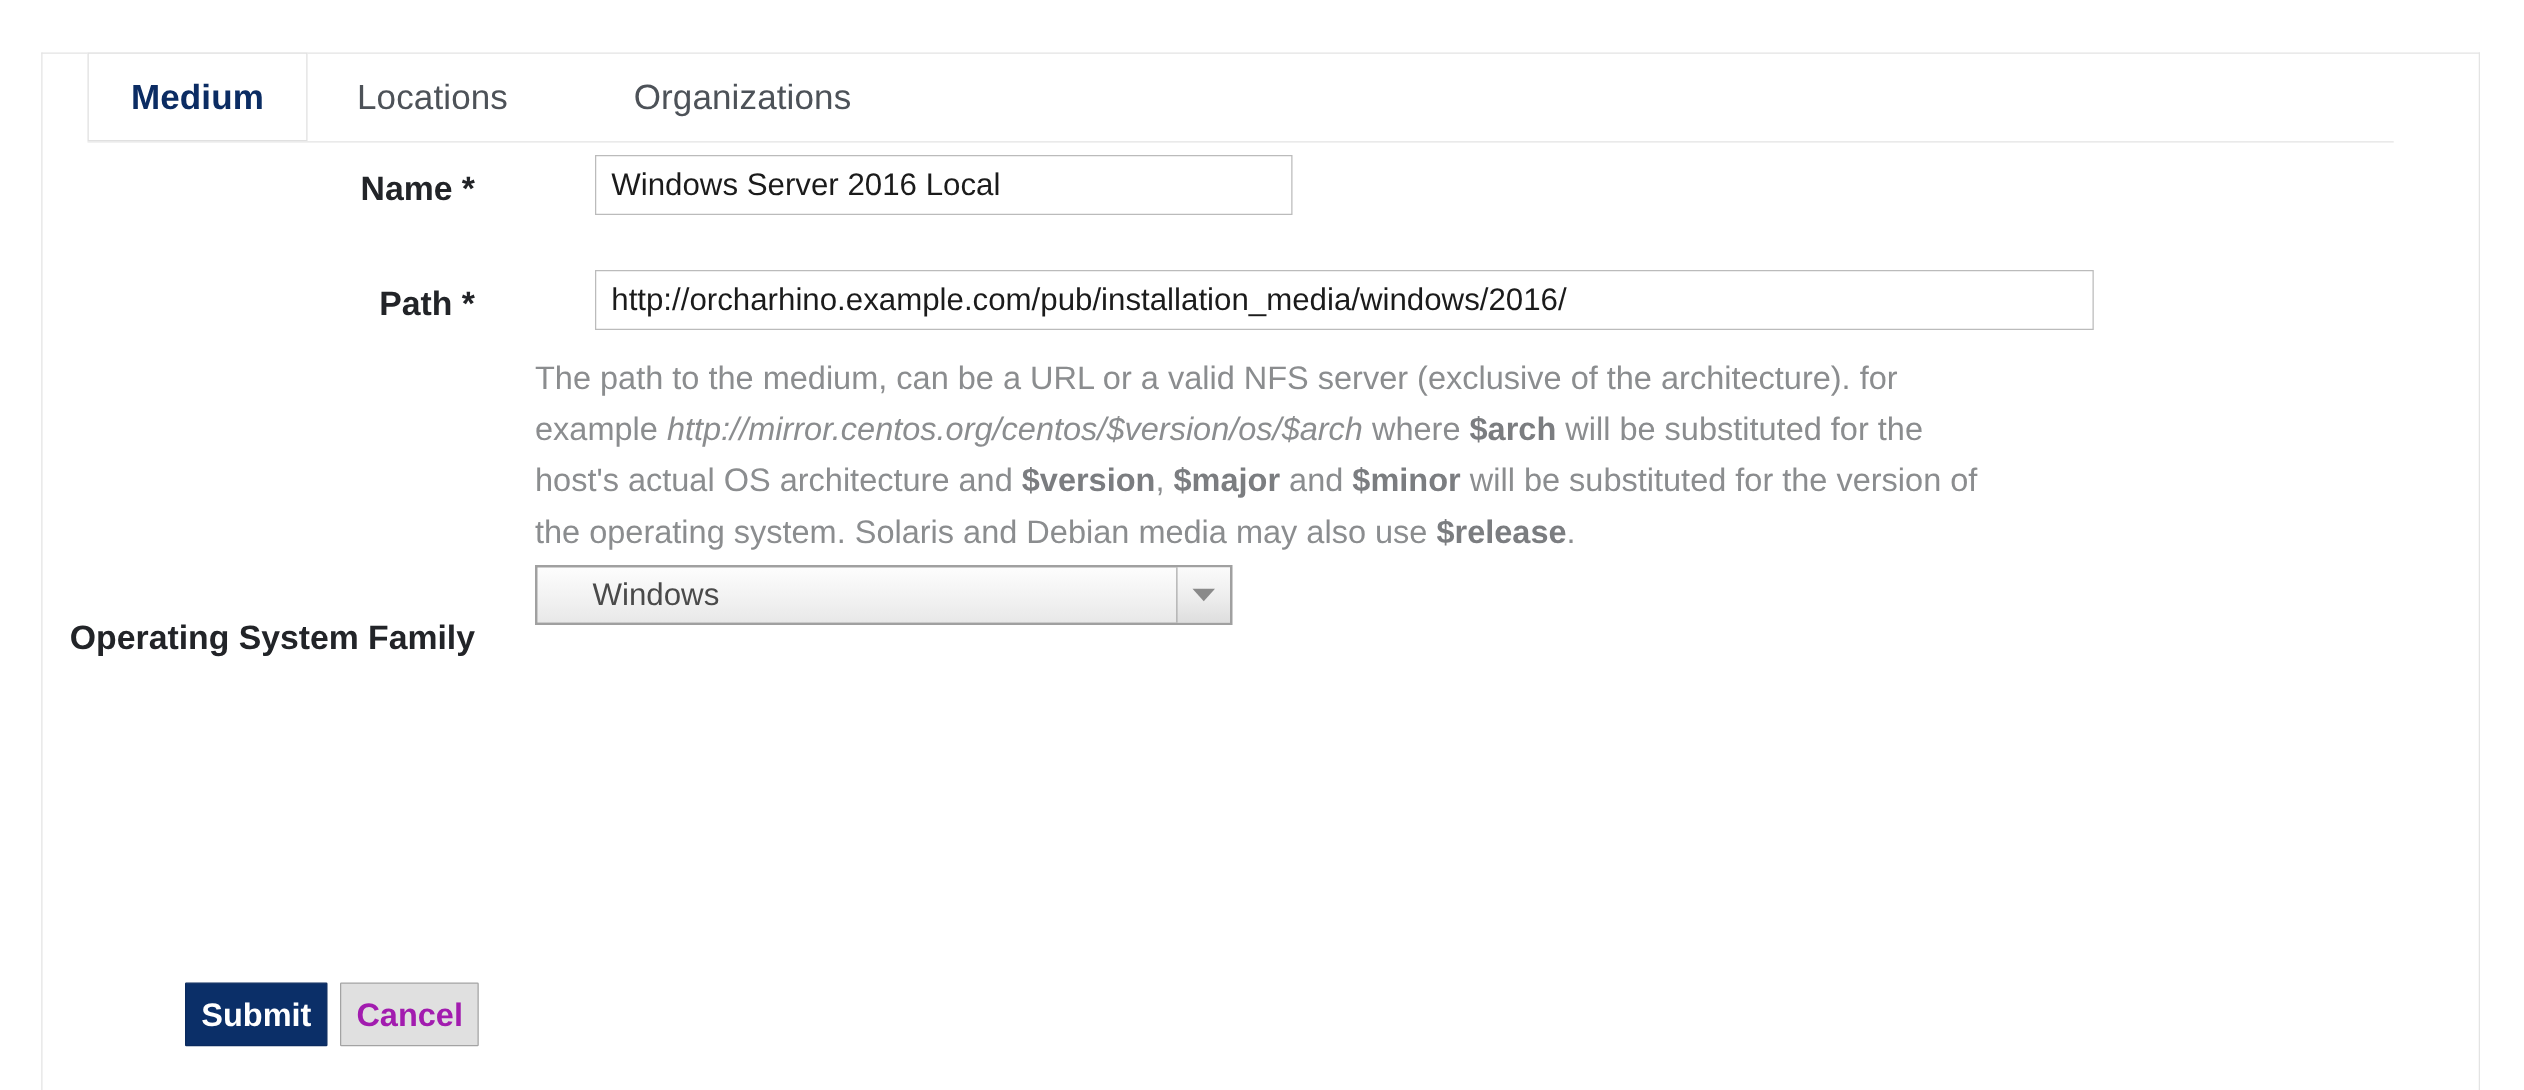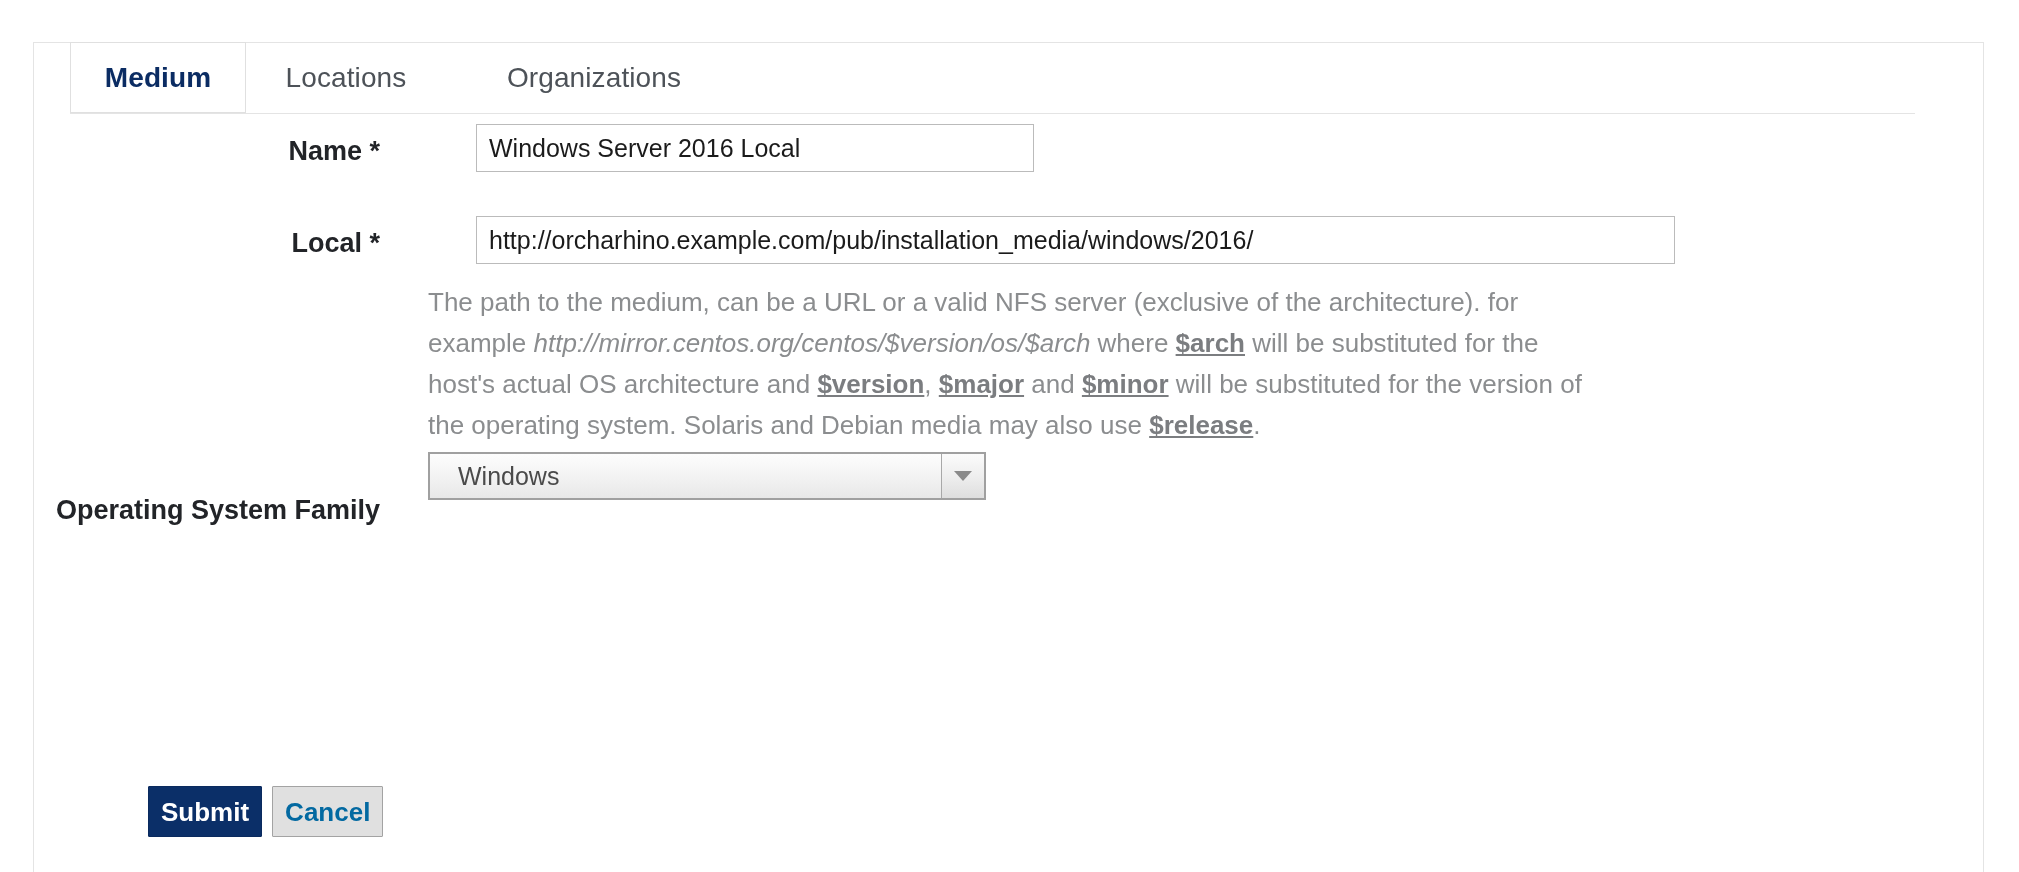--- a/index.html
+++ b/index.html
@@ -118,21 +118,21 @@
   .help-text {
     position: absolute;
     left: 428px;
     top: 152px;
     width: 1180px;
     font-size: 26px;
     line-height: 41px;
     color: #8b8d8f;
     font-weight: 400;
   }
-  .help-text b { font-weight: 700; color: #7b7d80; text-decoration: underline; }
+  .help-text b { font-weight: 700; color: #7b7d80; }
   .help-text i { font-style: italic; }
 
   
   .row-os .form-label {
     left: 0px;
     top: 326px;
     width: 380px;
     line-height: 43px;
     margin-top: 33px;
   }
@@ -146,21 +146,21 @@
     border: 2px solid #a0a0a0;
     background: linear-gradient(to bottom, #fdfdfd 0%, #f2f2f2 55%, #e8e8e8 100%);
     display: flex;
     align-items: stretch;
     cursor: pointer;
   }
   .select-value {
     flex: 1;
     display: flex;
     align-items: center;
-    padding-left: 28px;
+    padding-left: 44px;
     font-size: 25px;
     color: #4a4a4a;
   }
   .select-arrow-btn {
     width: 42px;
     border-left: 1px solid #a8a8a8;
     background: linear-gradient(to bottom, #fbfbfb 0%, #ededed 55%, #dedede 100%);
     display: flex;
     align-items: center;
     justify-content: center;
@@ -194,21 +194,21 @@
     white-space: nowrap;
   }
   .btn-primary {
     background: #0b2f68;
     border: 1px solid #0a2a5e;
     color: #ffffff;
   }
   .btn-default {
     background: #e0e0e0;
     border: 1px solid #a3a3a3;
-    color: #0369a1;
+    color: #a21caf;
   }
 </style>
 </head>
 <body>
 
 <div class="page">
   <div class="panel"></div>
 
   <div class="tab-strip">
     <div class="tab active tab-medium">
@@ -223,21 +223,21 @@
   </div>
 
   <div class="form">
 
     <div class="form-row row-name">
       <div class="form-label">Name *</div>
       <input class="text-input" type="text" value="Windows Server 2016 Local" style="">
     </div>
 
     <div class="form-row row-path">
-      <div class="form-label">Local *</div>
+      <div class="form-label">Path *</div>
       <input class="text-input" type="text" value="http://orcharhino.example.com/pub/installation_media/windows/2016/" style="">
       <div class="help-text">
         <span>The path to the medium, can be a URL or a valid NFS server (exclusive of the architecture). for example </span><i>http://mirror.centos.org/centos/$version/os/$arch</i><span> where </span><b>$arch</b><span> will be substituted for the host's actual OS architecture and </span><b>$version</b><span>, </span><b>$major</b><span> and </span><b>$minor</b><span> will be substituted for the version of the operating system. Solaris and Debian media may also use </span><b>$release</b><span>.</span>
       </div>
     </div>
 
     <div class="form-row row-os">
       <div class="form-label">Operating System Family</div>
       <div class="select-wrap">
         <div class="select-value">Windows</div>

